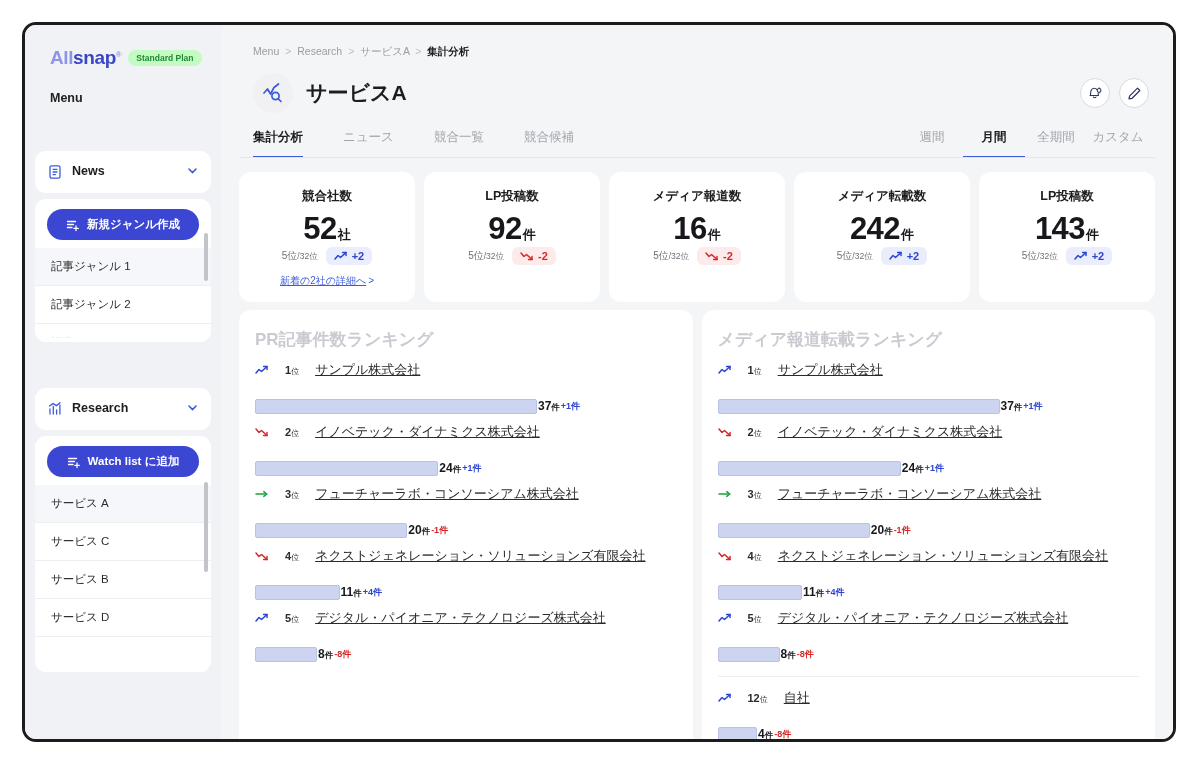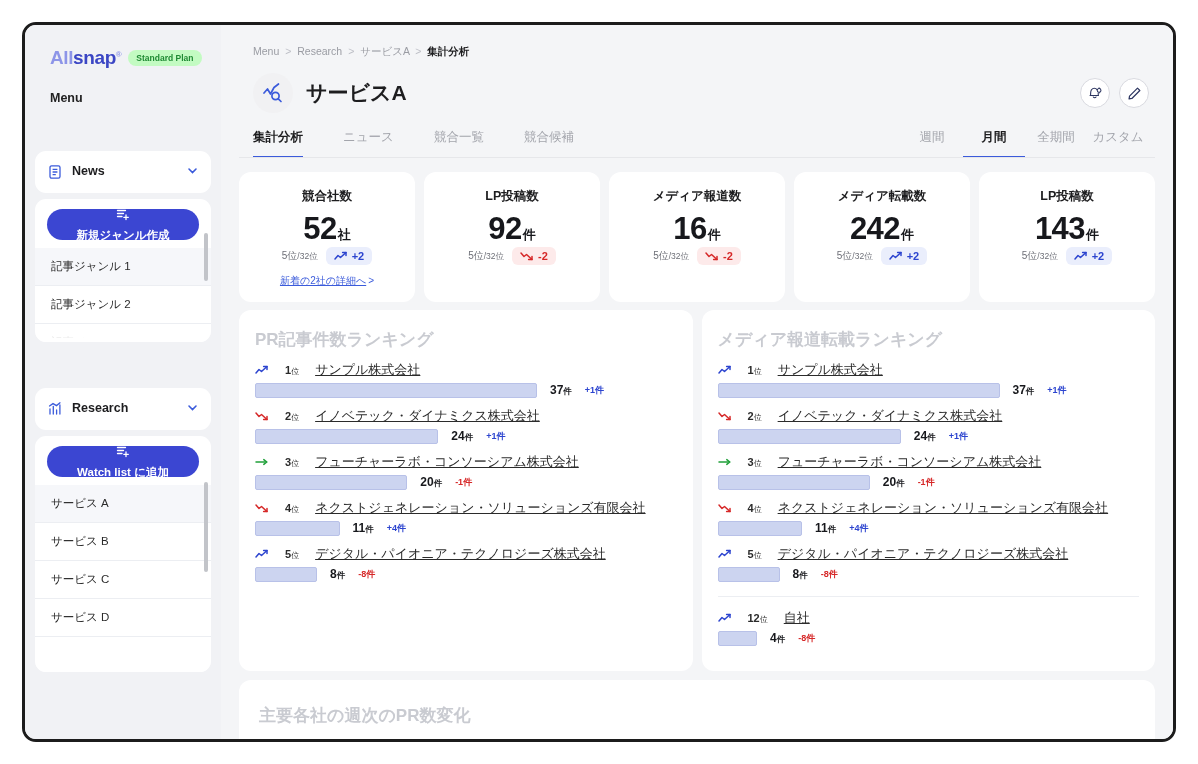--- a/index.html
+++ b/index.html
@@ -65,21 +65,20 @@
     overflow: hidden;
   }
   .primary-btn {
     display: flex; align-items: center; justify-content: center; gap: 7px;
     margin: 0 12px 8px 12px;
     height: 31px;
     background: #3b46d2;
     border-radius: 17px;
     color: #fff; font-size: 11.5px; font-weight: 700;
     cursor: pointer;
-    flex-direction: column;
   }
   .list-item {
     font-size: 11.5px; color: #2b2b2b;
     padding: 11px 16px;
     border-bottom: 1px solid #eceef2;
     cursor: pointer;
     white-space: nowrap;
   }
   .list-item.active { background: #f6f7fa; }
   .list-item:last-child { border-bottom: none; }
@@ -162,21 +161,21 @@
   .rank-card {
     flex: 1; background: #fff; border-radius: 12px;
     padding: 18px 16px 16px 16px; min-height: 330px;
   }
   .rank-title { font-size: 17px; font-weight: 700; color: #c9cbd1; margin-bottom: 10px; }
   .rank-item { margin-bottom: 9px; }
   .rank-head { display: flex; align-items: center; gap: 16px; font-size: 10.5px; color: #2b2b2b; }
   .rank-pos { font-weight: 700; font-size: 11px; }
   .rank-pos .i { font-size: 8px; font-weight: 400; }
   .rank-name { font-size: 13px; color: #2b2b2b; text-decoration: underline; }
-  .bar-line { display: flex; align-items: center; gap: 13px; margin-top: 4px; }
+  .bar-line { display: flex; align-items: center; gap: 1px; margin-top: 20px; }
   .bar {
     height: 15px; background: #ccd4f0;
     border: 1px solid #b8c1e8; border-radius: 2px;
   }
   .bar-val { font-size: 12px; font-weight: 700; color: #17181c; white-space: nowrap; }
   .bar-val .u { font-size: 8.5px; }
   .bar-diff { font-size: 9px; font-weight: 700; white-space: nowrap; }
   .bar-diff.pos { color: #2c44cf; }
   .bar-diff.neg { color: #d62828; }
   .rank-divider { border-top: 1px solid #eceef2; margin: 14px 0 12px 0; }
@@ -271,22 +270,22 @@
             <line x1="1.5" y1="3.5" x2="9.5" y2="3.5"></line>
             <line x1="1.5" y1="6.5" x2="7.5" y2="6.5"></line>
             <line x1="1.5" y1="9.5" x2="6" y2="9.5"></line>
             <line x1="10" y1="8" x2="10" y2="12.5"></line>
             <line x1="7.8" y1="10.3" x2="12.3" y2="10.3"></line>
           </svg>
         </span>
         <span>Watch list に追加</span>
       </div>
       <div class="list-item active">サービス A</div>
+      <div class="list-item">サービス C</div>
       <div class="list-item">サービス B</div>
-      <div class="list-item">サービス C</div>
       <div class="list-item">サービス D</div>
 
       <div class="side-scrollbar" style="top:46px;height:90px;"></div>
       <div class="fade-mask"></div>
     </div>
   </aside>
 
   <section id="main">
 
     <div class="breadcrumb">

